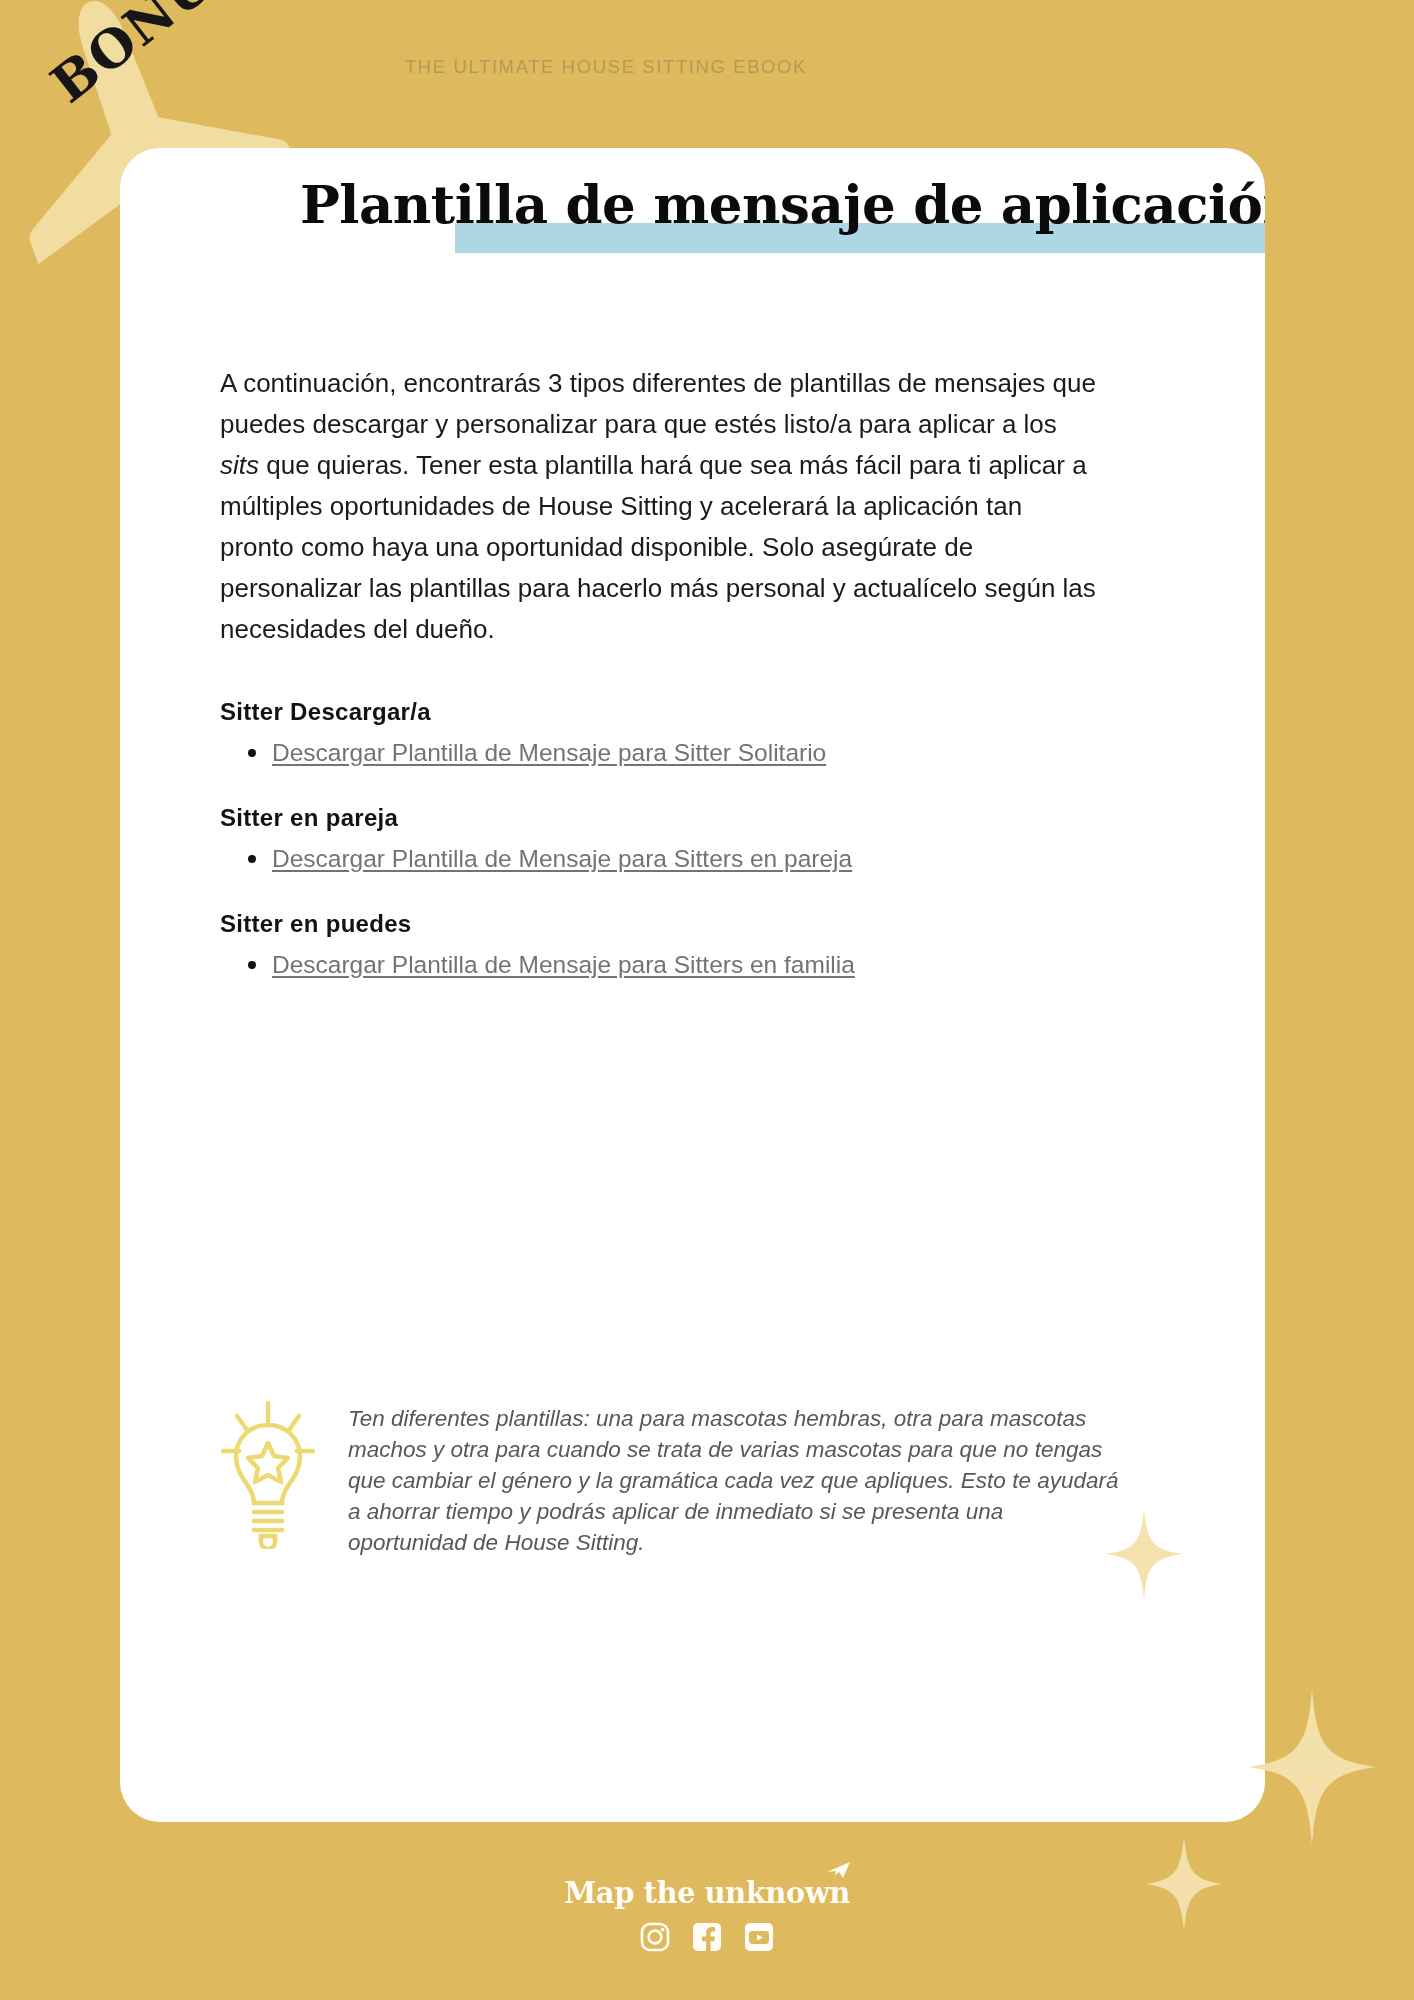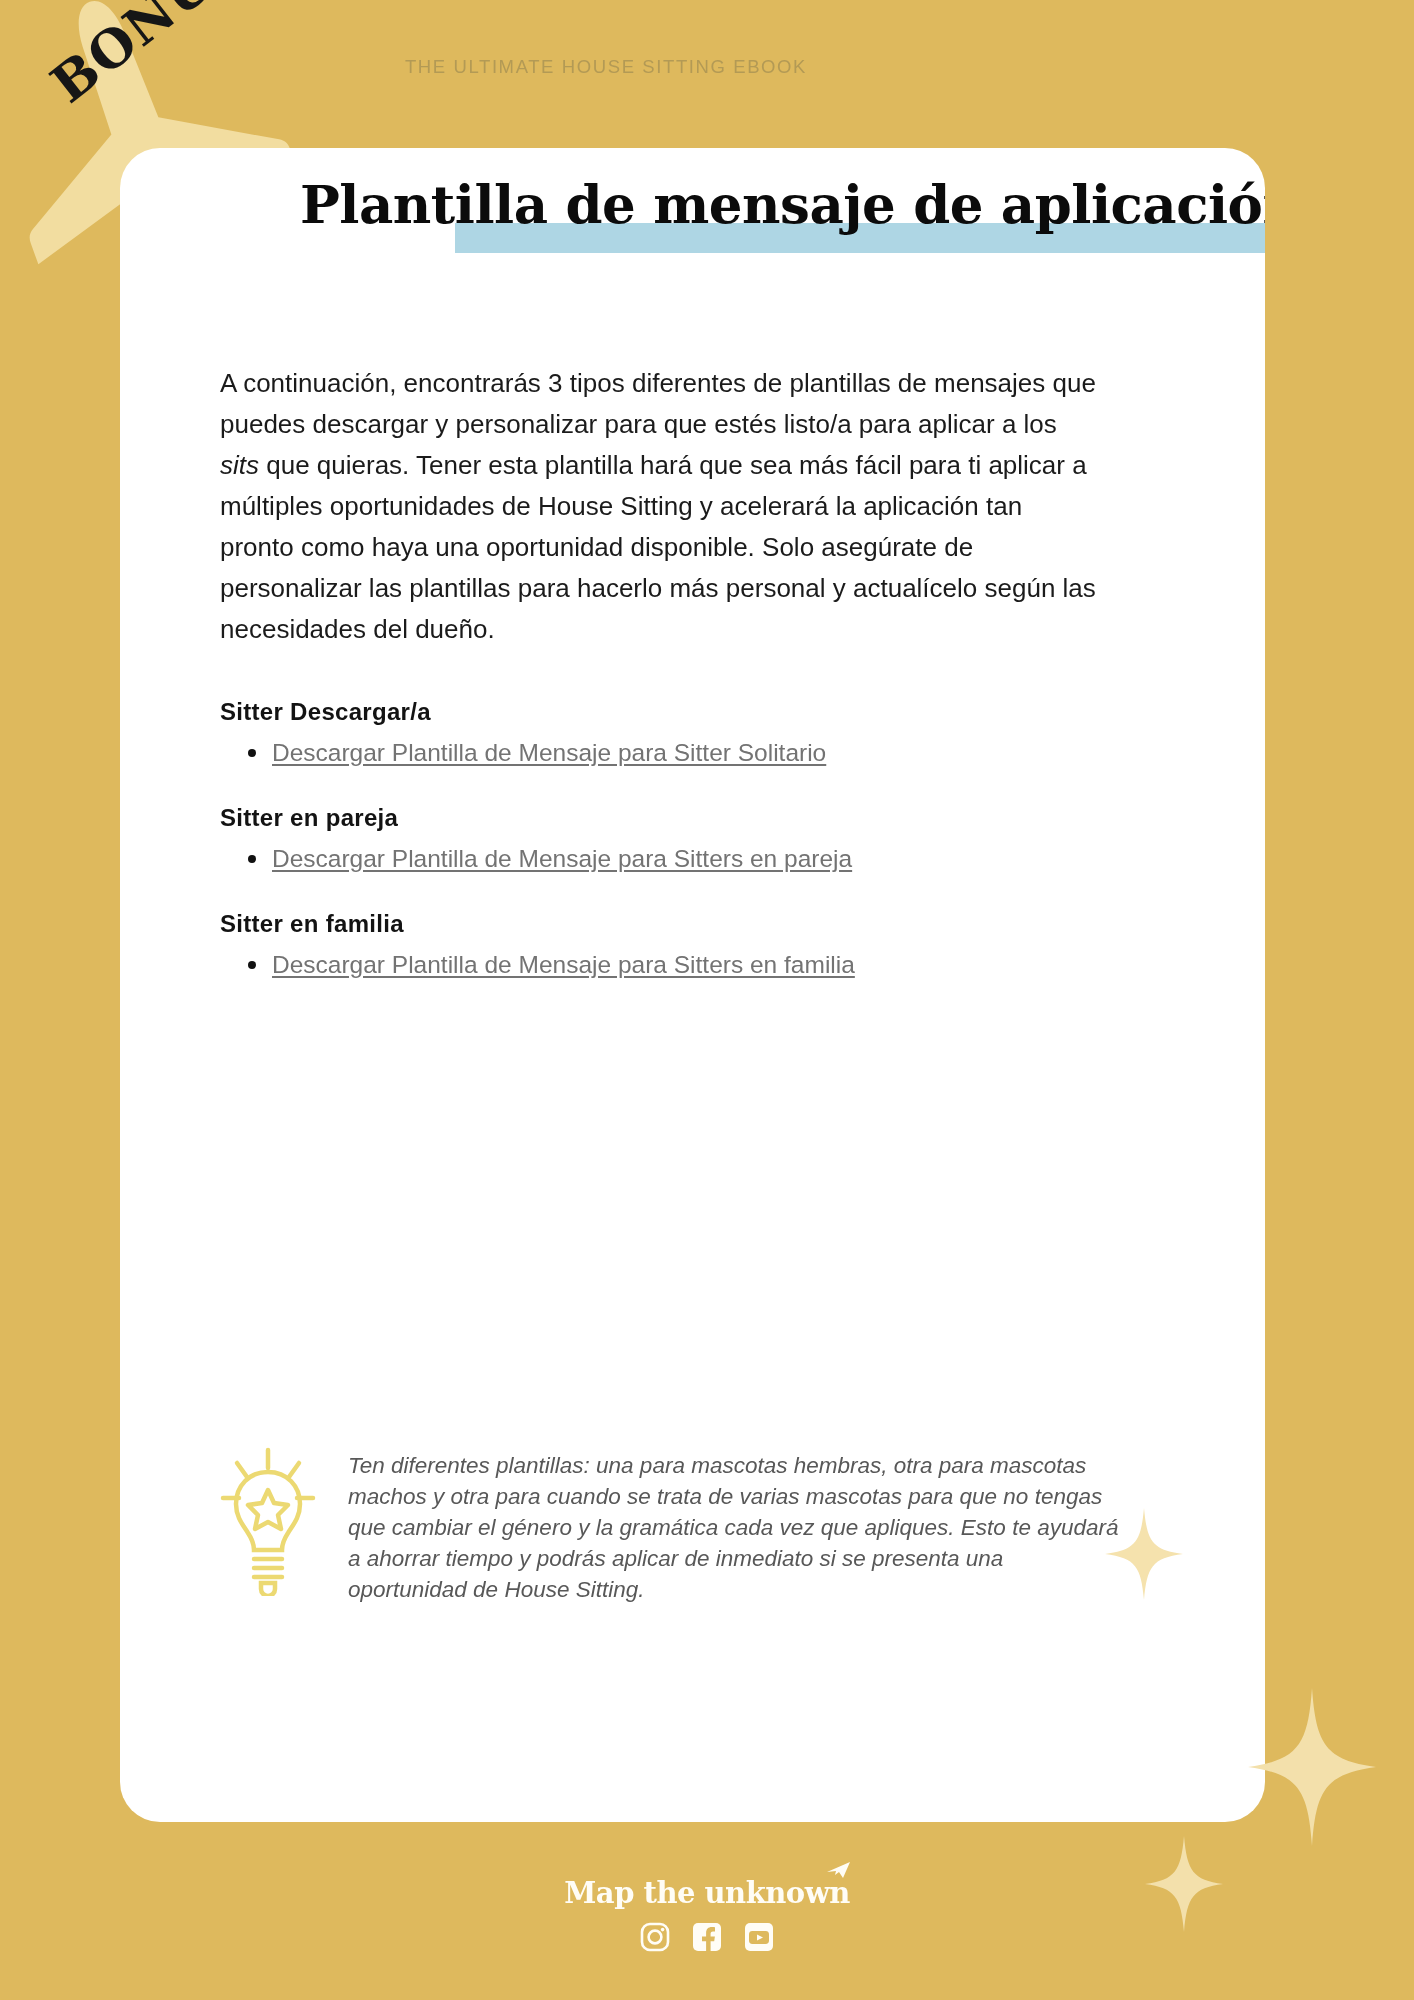--- a/index.html
+++ b/index.html
@@ -130,21 +130,21 @@
     text-decoration:underline;
     text-underline-offset:3px;
   }
 
   .gap-a { height:48px; }
   .gap-b { height:34px; }
 
   
   .tip {
     position:absolute;
-    left:100px; top:1292px;
+    left:100px; top:1245px;
     width:900px;
     display:flex;
     gap:32px;
     align-items:flex-start;
   }
   .bulb { width:96px; height:150px; flex:none; margin-top:6px; }
   .tip-text {
     font-size:22.5px;
     line-height:31px;
     font-style:italic;
@@ -255,21 +255,21 @@
         <ul class="link-list">
           <li>
             <a href="#">Descargar Plantilla de Mensaje para Sitters en pareja </a>
           </li>
         </ul>
       </div>
 
       <div class="gap-b"></div>
 
       <div class="section">
-        <div class="section-head">Sitter en familia</div>
+        <div class="section-head">Sitter en puedes</div>
         <ul class="link-list">
           <li>
             <a href="#">Descargar Plantilla de Mensaje para Sitters en familia</a>
           </li>
         </ul>
       </div>
 
     </div>
 
     <div class="tip">

